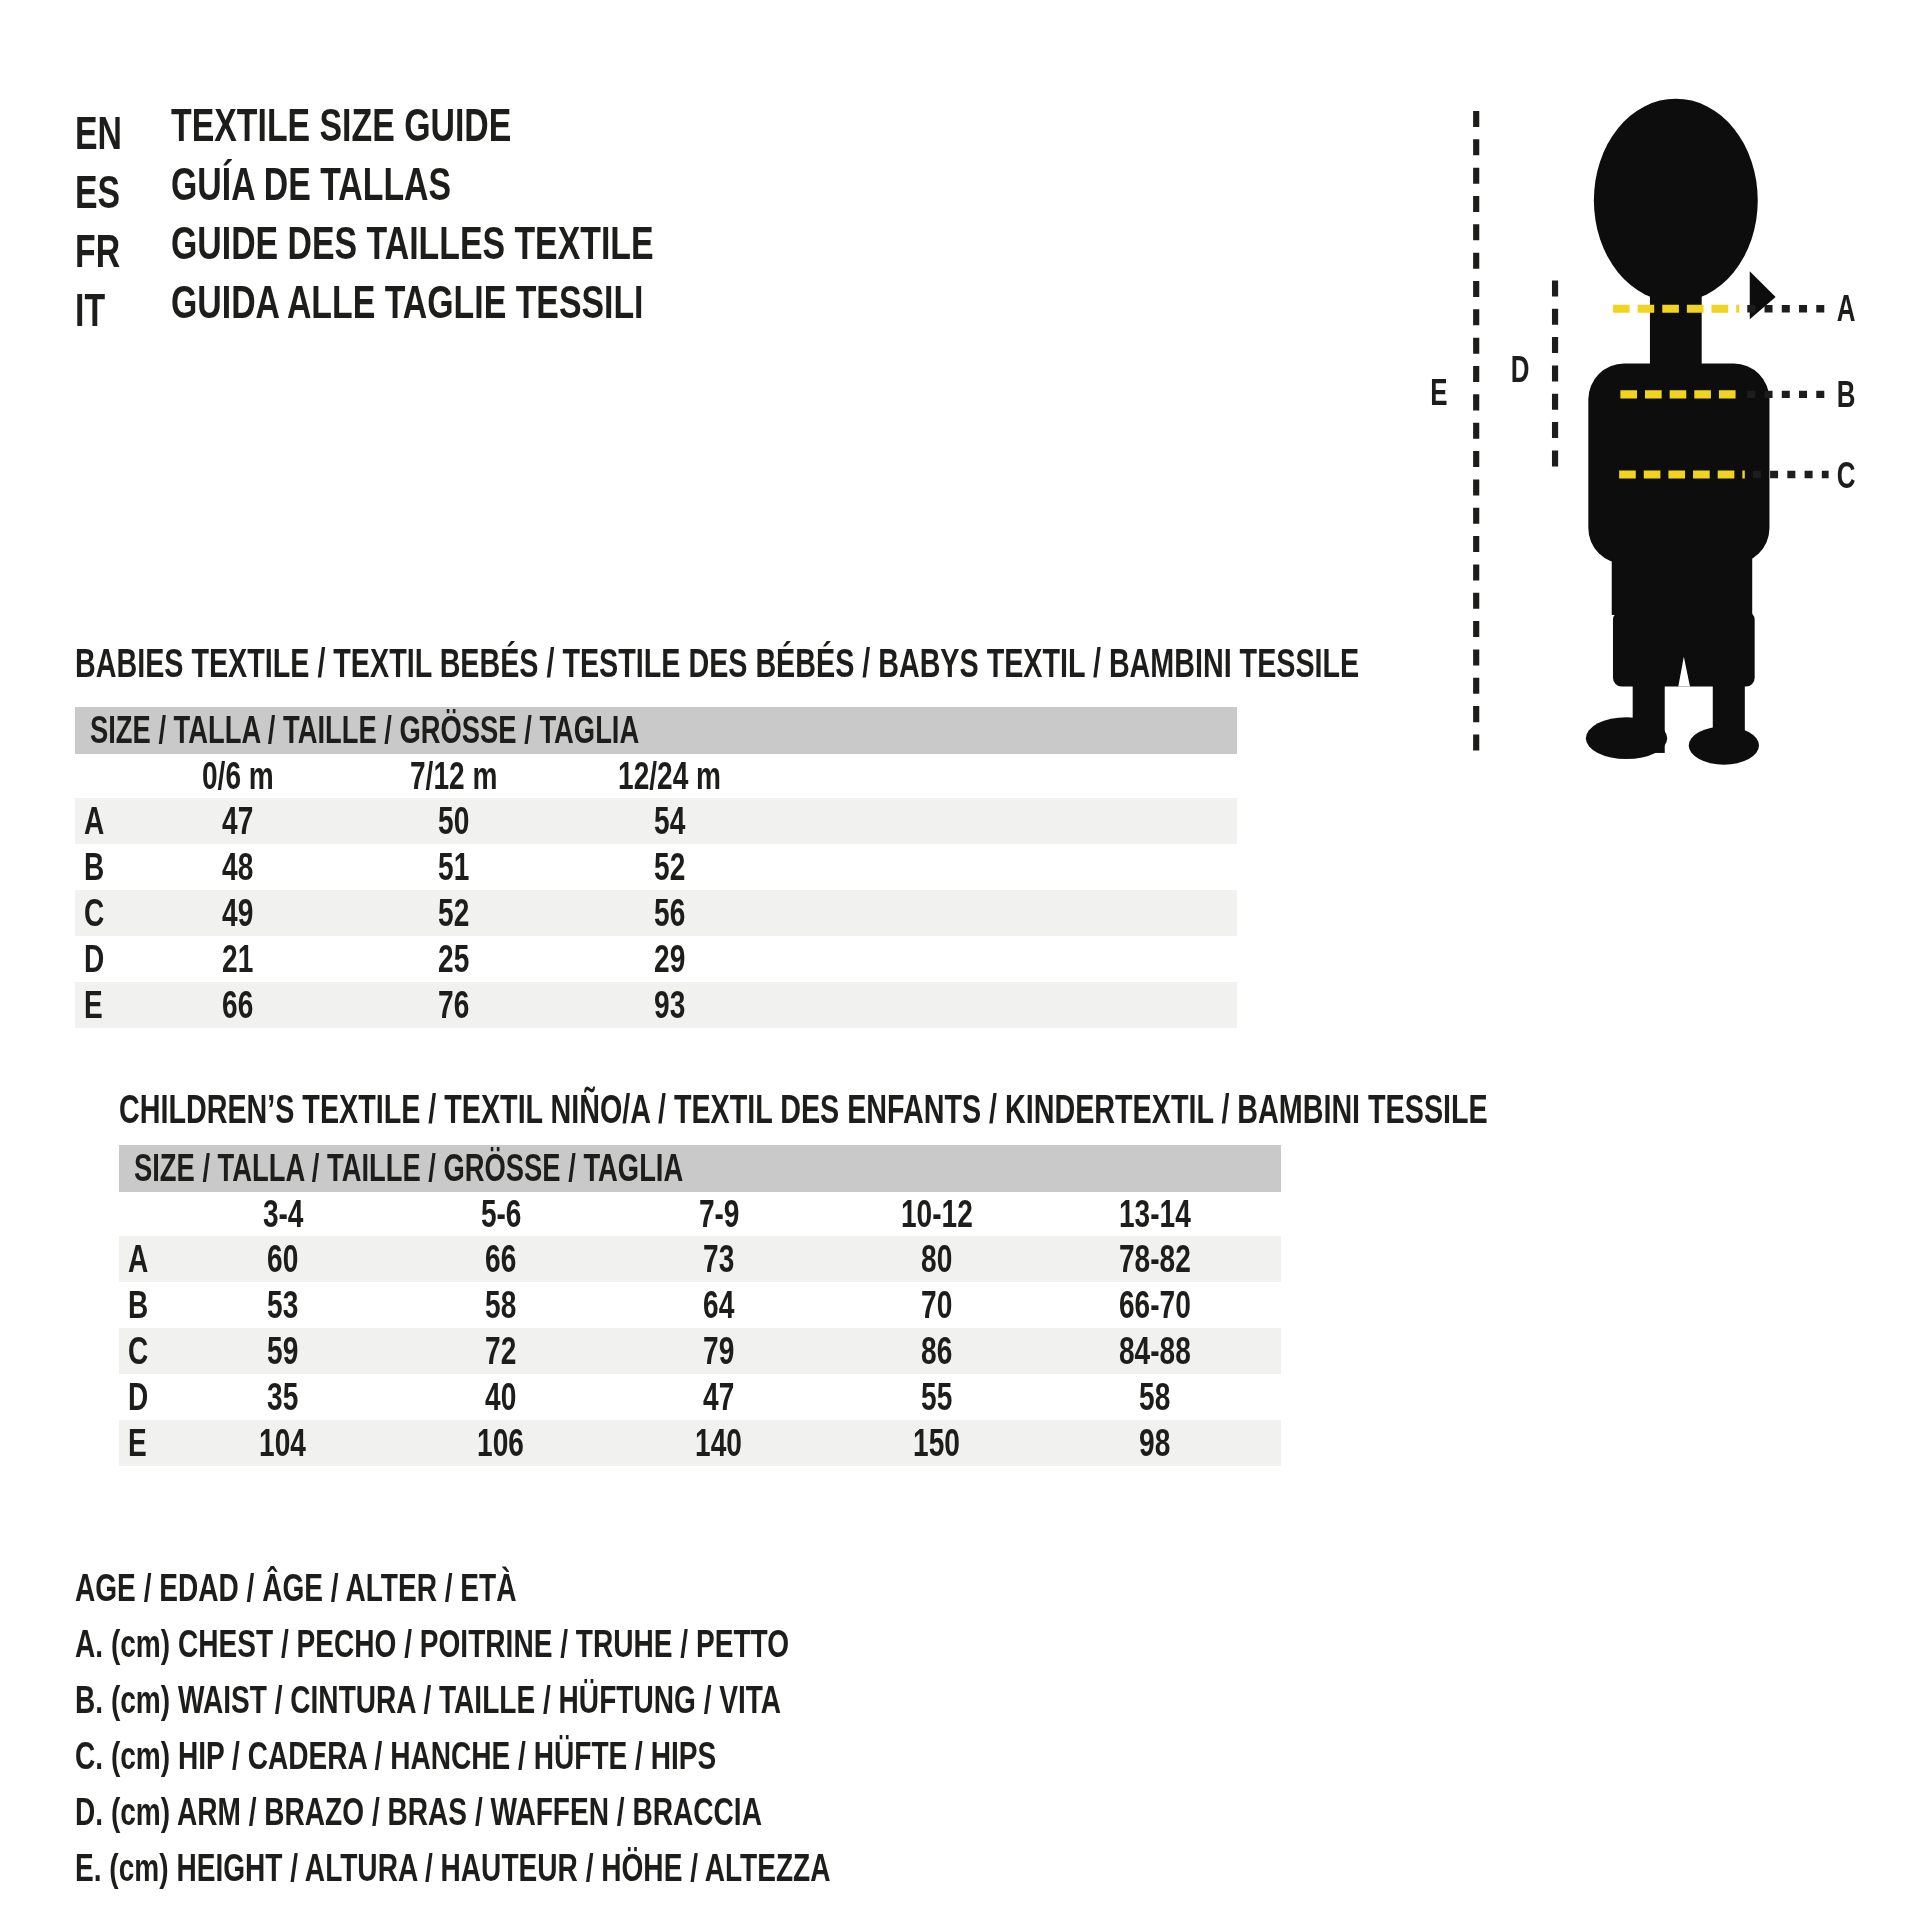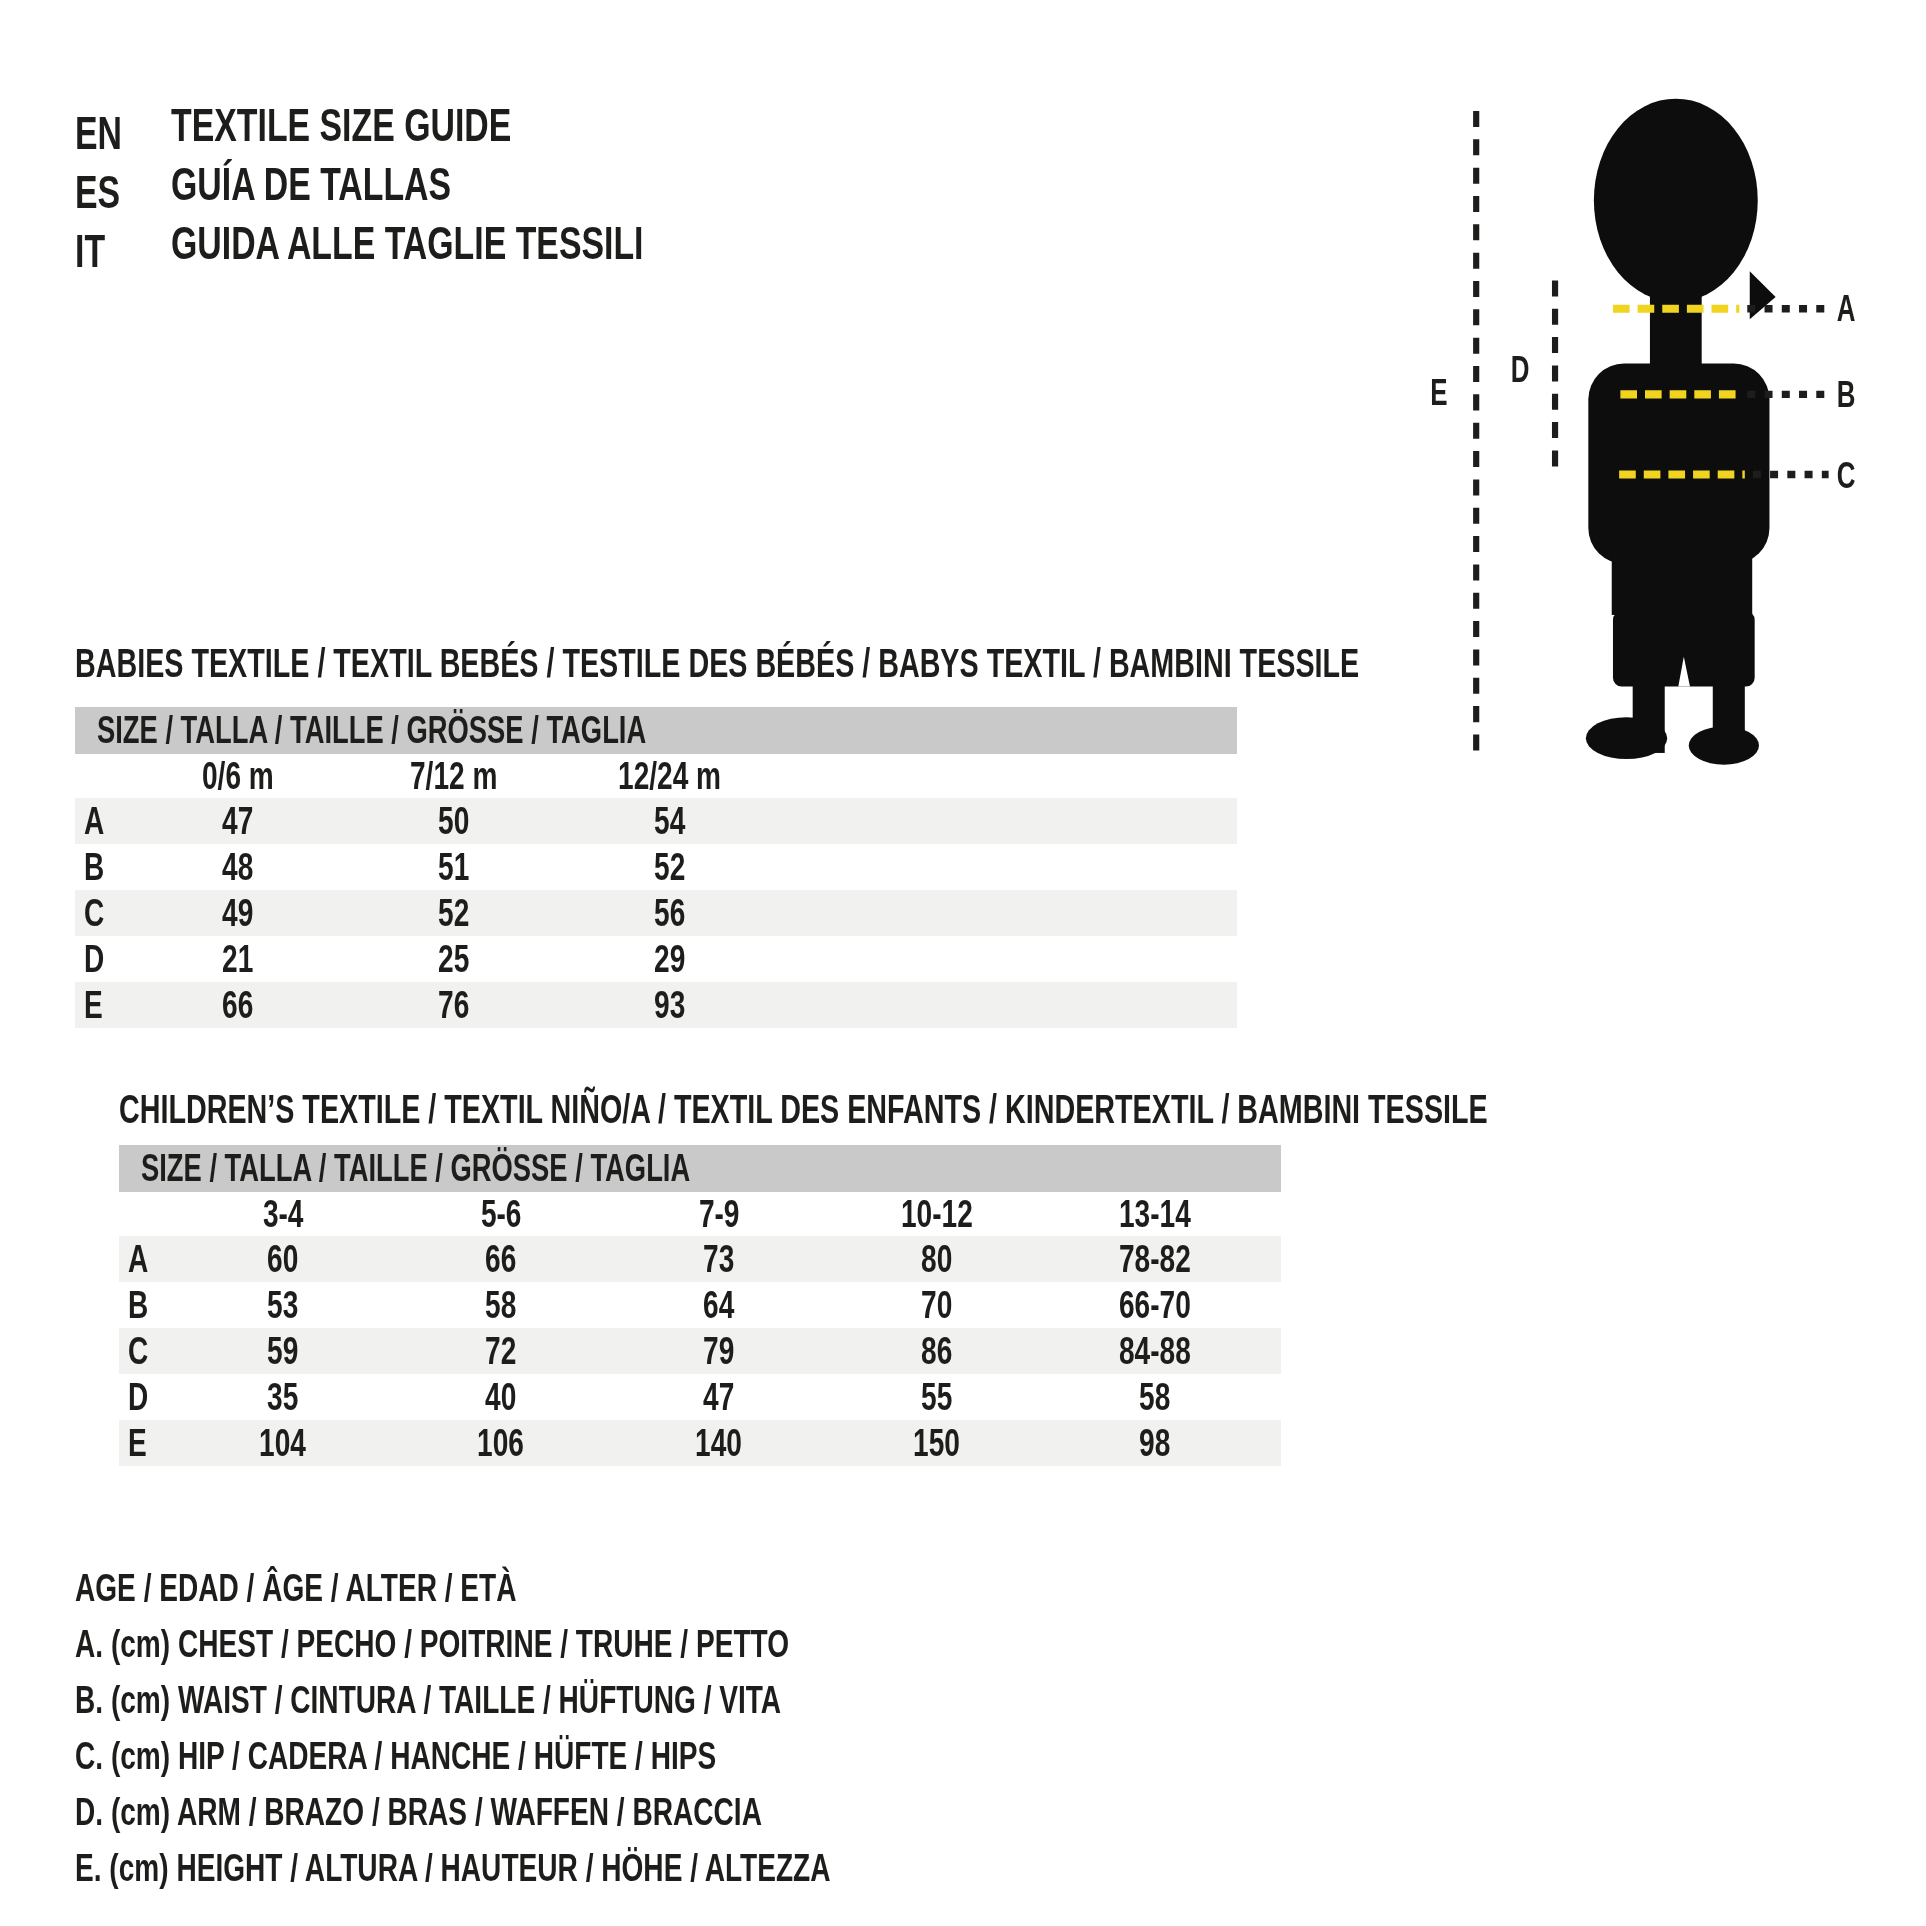--- a/index.html
+++ b/index.html
@@ -22,21 +22,21 @@
   .lang-row{display:flex;align-items:center;height:59px;font-size:47px;}
   .lang-code{width:96px;margin-top:16px;}
 
   
   .section{position:absolute;left:75px;width:1162px;}
   .sec-babies{top:642px;}
   .sec-children{top:1088px;margin-left:44px;}
   .sec-title{height:43px;display:flex;align-items:center;font-size:41px;}
   .gap-b{height:22px;}
   .gap-c{height:13.6px;}
-  .size-bar{height:47px;background:var(--bar);display:flex;align-items:center;padding-left:22px;box-sizing:border-box;font-size:38px;}
+  .size-bar{height:47px;background:var(--bar);display:flex;align-items:center;padding-left:15px;box-sizing:border-box;font-size:38px;}
   .row{display:flex;align-items:center;height:46px;font-size:39px;}
   .thead{height:44px;}
   .stripe{background:var(--stripe);}
   .row-label{width:55px;padding-left:8.6px;box-sizing:border-box;}
   .cell{display:flex;justify-content:center;}
   .sec-babies .cell{width:216px;}
   .sec-children .cell{width:218px;}
 
   
   .figure{position:absolute;left:1417px;top:74px;width:509px;height:727px;}
@@ -55,20 +55,24 @@
 <body>
 
 <div class="header">
   <div class="lang-row">
     <div class="lang-code"><span class="cond">EN</span></div>
     <div><span class="cond">TEXTILE SIZE GUIDE</span></div>
   </div>
   <div class="lang-row">
     <div class="lang-code"><span class="cond">ES</span></div>
     <div><span class="cond">GUÍA DE TALLAS</span></div>
+  </div>
+  <div class="lang-row">
+    <div class="lang-code"><span class="cond">FR</span></div>
+    <div><span class="cond">GUIDE DES TAILLES TEXTILE</span></div>
   </div>
   <div class="lang-row">
     <div class="lang-code"><span class="cond">IT</span></div>
     <div><span class="cond">GUIDA ALLE TAGLIE TESSILI</span></div>
   </div>
 </div>
 
 <div class="figure">
   <svg width="509" height="727" viewBox="0 0 826 1180">
 

